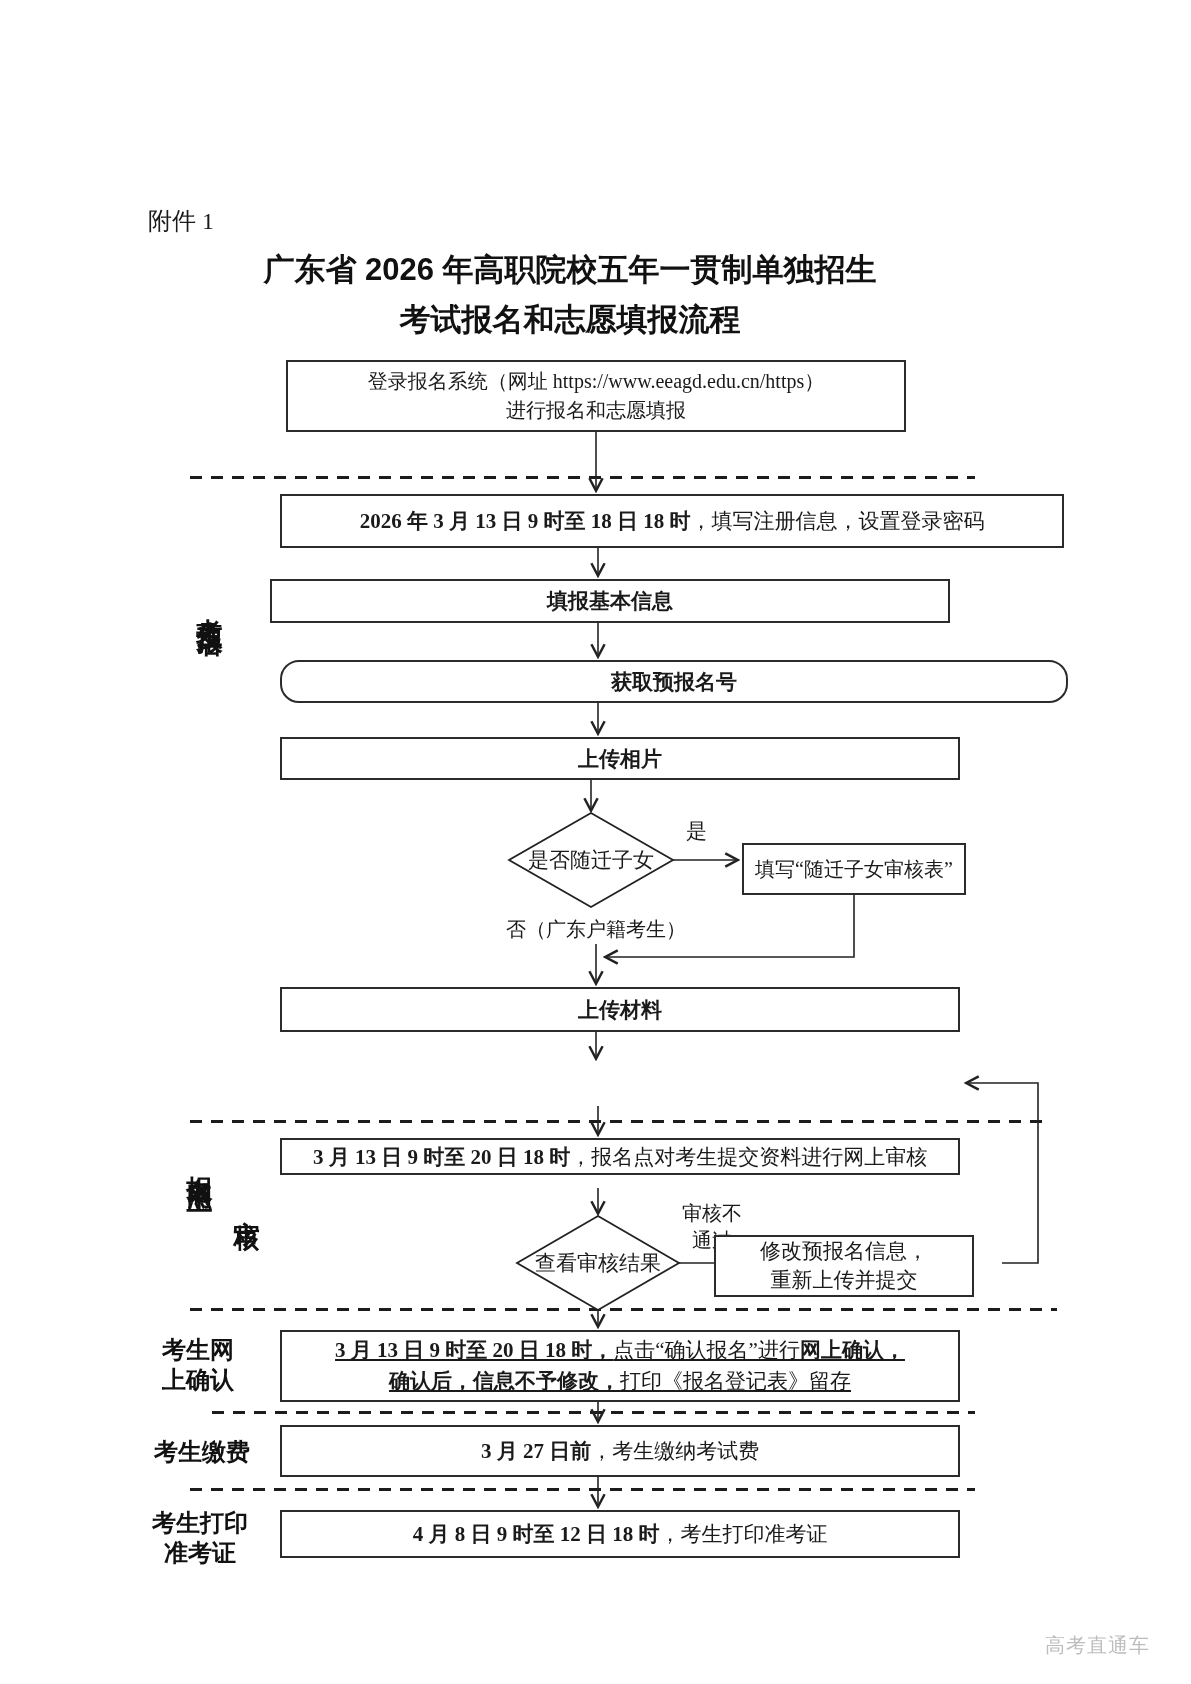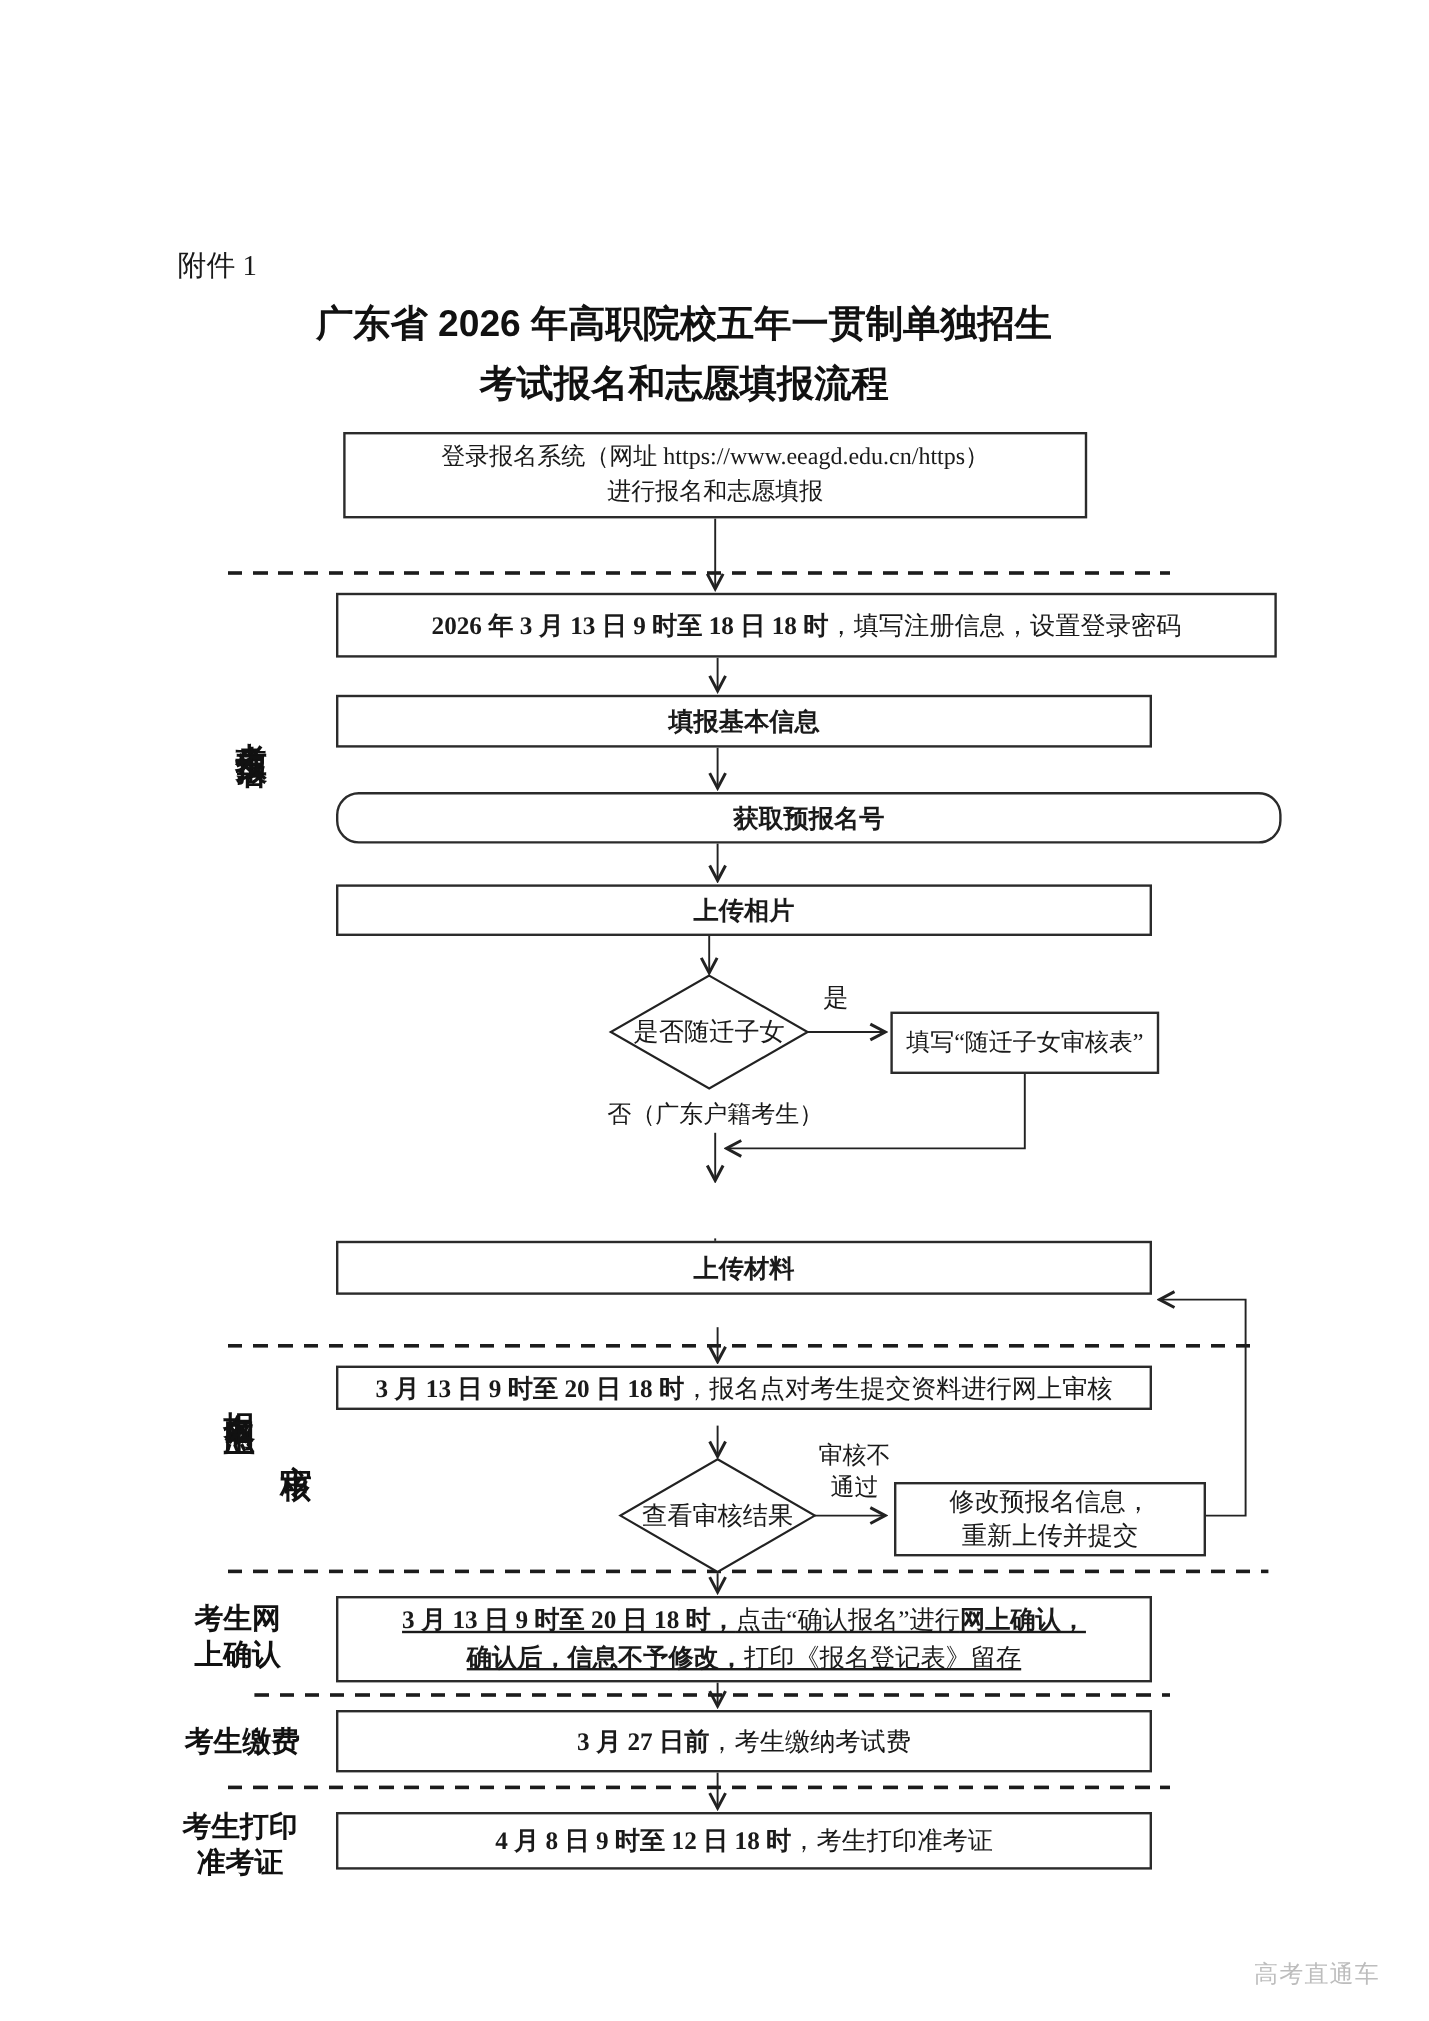--- a/index.html
+++ b/index.html
@@ -104,46 +104,46 @@
 
   <div class="fbox" style="left:286px;top:360px;width:620px;height:72px;font-size:20px;line-height:29px;">
     <div>登录报名系统（网址 https://www.eeagd.edu.cn/https）</div>
     <div>进行报名和志愿填报</div>
   </div>
 
   <div class="fbox" style="left:280px;top:494px;width:784px;height:54px;">
     <div><span class="bseg">2026 年 3 月 13 日 9 时至 18 日 18 时</span><span>，填写注册信息，设置登录密码</span></div>
   </div>
 
-  <div class="fbox" style="left:280px;top:579px;width:680px;height:44px;font-weight:bold;">填报基本信息</div>
+  <div class="fbox" style="left:270px;top:579px;width:680px;height:44px;font-weight:bold;">填报基本信息</div>
 
   <div class="fbox" style="left:280px;top:660px;width:788px;height:43px;font-weight:bold;border-radius:19px;">获取预报名号</div>
 
   <div class="fbox" style="left:280px;top:737px;width:680px;height:43px;font-weight:bold;">上传相片</div>
 
   <div class="dtext" style="left:509px;top:813px;width:164px;height:94px;">是否随迁子女</div>
   <div class="small-label" style="left:686px;top:818px;font-size:21px;">是</div>
   <div class="small-label" style="left:460px;top:916px;width:272px;text-align:center;">否（广东户籍考生）</div>
 
   <div class="fbox" style="left:742px;top:843px;width:224px;height:52px;font-size:20px;">填写“随迁子女审核表”</div>
 
-  <div class="fbox" style="left:280px;top:987px;width:680px;height:45px;font-weight:bold;margin-top:47px;">上传材料</div>
+  <div class="fbox" style="left:280px;top:987px;width:680px;height:45px;font-weight:bold;">上传材料</div>
 
 
   <div class="fbox" style="left:280px;top:1138px;width:680px;height:37px;">
     <div><span class="bseg">3 月 13 日 9 时至 20 日 18 时</span><span>，报名点对考生提交资料进行网上审核</span></div>
   </div>
 
   <div class="dtext" style="left:517px;top:1216px;width:162px;height:94px;">查看审核结果</div>
   <div class="small-label" style="left:682px;top:1200px;text-align:center;">
     <div>审核不</div>
     <div>通过</div>
   </div>
 
-  <div class="fbox" style="left:745px;top:1235px;width:260px;height:62px;font-size:21px;line-height:29px;">
+  <div class="fbox" style="left:714px;top:1235px;width:260px;height:62px;font-size:21px;line-height:29px;">
     <div>修改预报名信息，</div>
     <div>重新上传并提交</div>
   </div>
 
   <div class="fbox" style="left:280px;top:1330px;width:680px;height:72px;line-height:31px;text-decoration:underline;">
     <div><span class="bseg">3 月 13 日 9 时至 20 日 18 时，</span><span>点击“确认报名”进行</span><span class="bseg">网上确认，</span></div>
     <div><span class="bseg">确认后，信息不予修改，</span><span>打印《报名登记表》留存</span></div>
   </div>
 
   <div class="fbox" style="left:280px;top:1425px;width:680px;height:52px;">

